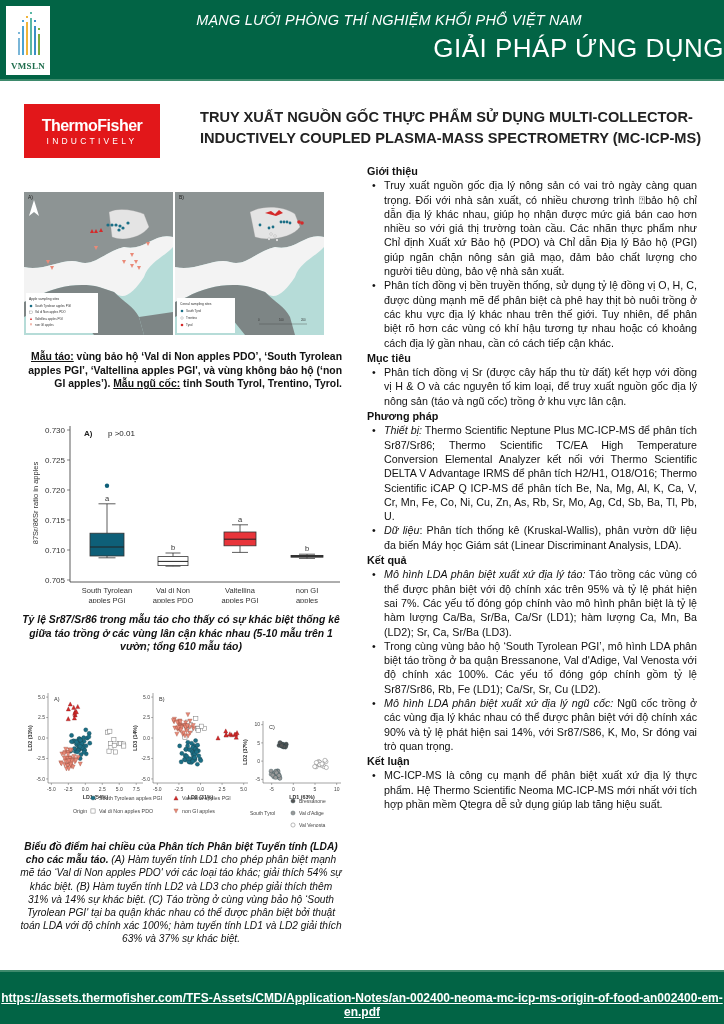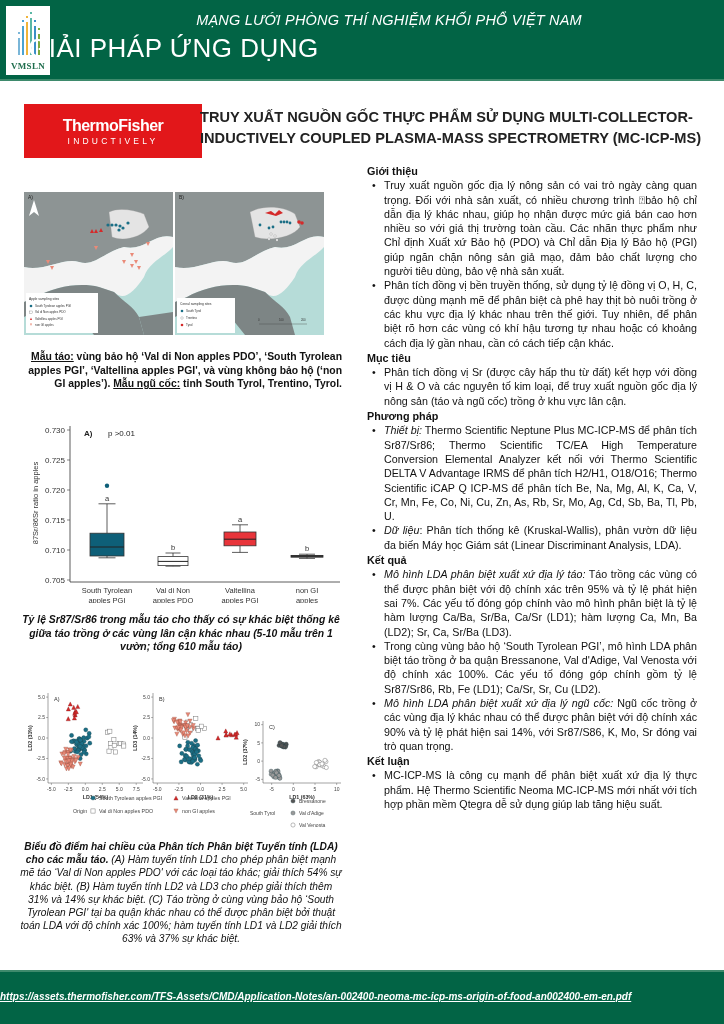--- a/index.html
+++ b/index.html
@@ -4,23 +4,23 @@
 <style>
   * { box-sizing: border-box; margin: 0; padding: 0; }
   html, body { width: 724px; height: 1024px; background: #ffffff; overflow: hidden; }
   body { font-family: "Liberation Sans", "DejaVu Sans", sans-serif; color: #111; position: relative; }
 
   .header { position: absolute; left: 0; top: 0; width: 724px; height: 81px; background: #026445; border-bottom: 2px solid #3e8a6c; }
   .logo-box { position: absolute; left: 6px; top: 6px; width: 44px; height: 69px; background: #ffffff; }
   .logo-bars { position: absolute; left: 9px; top: 6px; width: 26px; height: 44px; }
   .logo-text { position: absolute; left: 0; bottom: 4px; width: 44px; text-align: center; font-family: "Liberation Serif", serif; font-size: 9px; font-weight: bold; color: #1f6d4d; letter-spacing: 0.3px; }
   .hdr-sub { position: absolute; left: 0; top: 12px; width: 724px; padding-left: 54px; text-align: center; color: #fff; font-style: italic; font-size: 14.5px; letter-spacing: 0.2px; }
-  .hdr-title { position: absolute; left: 0; top: 33px; width: 724px; padding-left: 28px; text-align: left; color: #fff; font-size: 26px; letter-spacing: 0.5px; }
-
-  .tf-logo { position: absolute; left: 24px; top: 104px; width: 178px; height: 54px; background: #e2171a; display: flex; flex-direction: column; align-items: center; justify-content: center; }
+  .hdr-title { position: absolute; left: 0; top: 33px; width: 724px; padding-left: 28px; text-align: right; color: #fff; font-size: 26px; letter-spacing: 0.5px; }
+
+  .tf-logo { position: absolute; left: 24px; top: 104px; width: 136px; height: 54px; background: #e2171a; display: flex; flex-direction: column; align-items: center; justify-content: center; }
   .tf-name { color: #fff; font-weight: bold; font-size: 16px; letter-spacing: -0.5px; }
   .tf-sub { color: #fff; font-size: 8.5px; letter-spacing: 3.2px; margin-top: 1px; }
 
   .doc-title { position: absolute; left: 200px; top: 107px; width: 510px; text-align: left; font-weight: bold; font-size: 14.6px; line-height: 21px; color: #222; }
 
   .map { position: absolute; left: 24px; top: 192px; width: 300px; height: 143px; }
   .cap1 { position: absolute; left: 20px; top: 350px; width: 322px; text-align: right; font-weight: bold; font-size: 10.4px; line-height: 13.5px; }
   .cap1 u { text-decoration: underline; }
 
   .boxplot { position: absolute; left: 30px; top: 418px; width: 315px; height: 185px; }
@@ -31,21 +31,21 @@
   .cap3 b { font-weight: bold; }
 
   .right { position: absolute; left: 367px; top: 163px; width: 330px; font-size: 10.7px; line-height: 14.3px; }
   .sec-h { font-weight: bold; font-size: 10.8px; margin-top: 1px; }
   .right ul { list-style: none; }
   .right li { position: relative; padding-left: 17px; text-align: justify; }
   .right li::before { content: "•"; position: absolute; left: 5px; top: 0; }
   .right li i { font-style: italic; }
 
   .footer { position: absolute; left: 0; top: 970px; width: 724px; height: 54px; background: #026445; border-top: 2px solid #3e8a6c; }
-  .footer a { position: absolute; left: 0; top: 19px; width: 724px; color: #fff; font-weight: bold; font-size: 10px; text-decoration: underline; font-style: italic; }
+  .footer a { position: absolute; left: 0; top: 19px; width: 724px; text-align: center; color: #fff; font-weight: bold; font-size: 12px; text-decoration: underline; }
 </style>
 </head>
 <body>
 
 <div class="header">
   <div class="logo-box">
     <svg class="logo-bars" viewBox="0 0 26 44">
       <rect x="3" y="26" width="2" height="17" fill="#7ab6d8"></rect>
       <rect x="3" y="20" width="2" height="2" fill="#7ab6d8"></rect>
       <rect x="7" y="14" width="2" height="29" fill="#4aa3d3"></rect>

